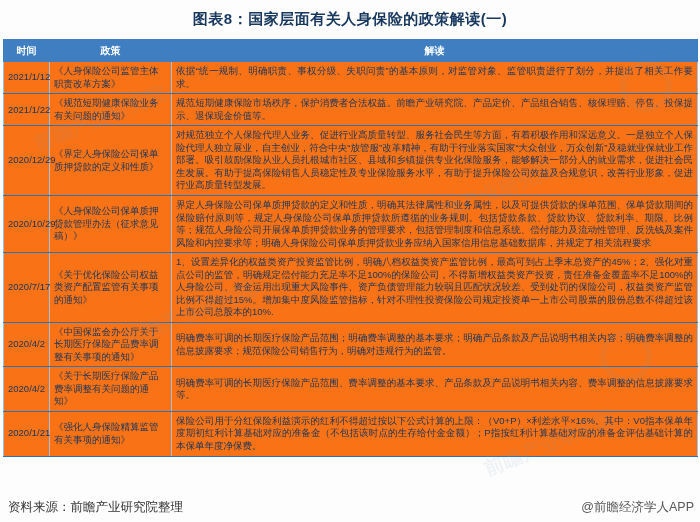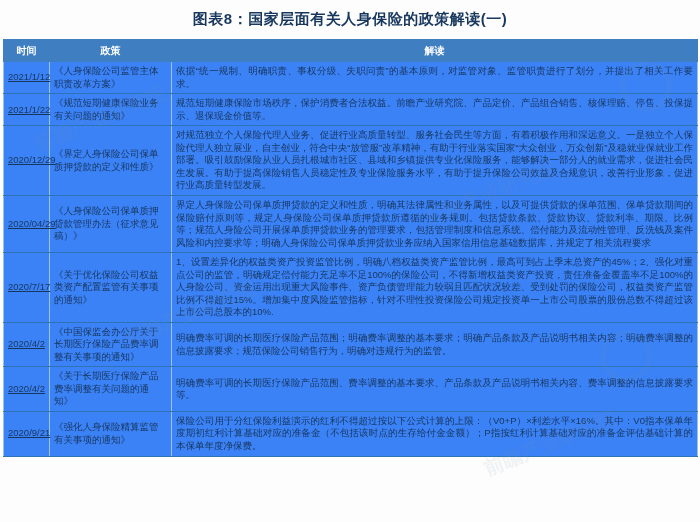--- a/index.html
+++ b/index.html
@@ -27,21 +27,21 @@
     color:var(--title-color);
     letter-spacing:.5px;
     margin-bottom:10px;
   }
   table.policy-table{
     width:694px;
     border-collapse:collapse;
     table-layout:fixed;
     font-size:9.5px;
     line-height:1.32;
-    background:#3b82f6;
+    background:#f97316;
   }
   .policy-table col.c-time{width:46px;}
   .policy-table col.c-policy{width:122px;}
   .policy-table col.c-interp{width:526px;}
   .policy-table thead th{
     background:var(--header-bg);
     color:#ffffff;
     font-weight:bold;
     font-size:10px;
     text-align:center;
@@ -51,21 +51,21 @@
   .policy-table tbody td{
     border-top:1.5px solid var(--border-dark);
     border-bottom:1.5px solid var(--border-dark);
     border-left:1px solid var(--border-light);
     border-right:1px solid var(--border-light);
     padding:3px 4px;
     vertical-align:middle;
     background:transparent;
   }
   .policy-table tbody tr td:first-child{border-left:1px solid var(--border-light);}
-  .policy-table td.cell-date{text-align:center;white-space:nowrap;font-size:9.5px;text-decoration:underline;}
+  .policy-table td.cell-date{text-align:center;white-space:nowrap;font-size:9.5px;}
   .policy-table td.cell-policy{text-align:left;}
   .policy-table td.cell-interp{text-align:justify;}
   .footer{
     position:absolute;
     left:0;right:0;bottom:6px;
     display:flex;
     justify-content:space-between;
     align-items:center;
     padding:0 6px 0 8px;
   }
@@ -134,41 +134,45 @@
       <td class="cell-date">2021/1/22</td>
       <td class="cell-policy">《规范短期健康保险业务有关问题的通知》</td>
       <td class="cell-interp">规范短期健康保险市场秩序，保护消费者合法权益。前瞻产业研究院、产品定价、产品组合销售、核保理赔、停售、投保提示、退保现金价值等。</td>
     </tr>
         <tr>
       <td class="cell-date">2020/12/29</td>
       <td class="cell-policy">《界定人身保险公司保单质押贷款的定义和性质》</td>
       <td class="cell-interp">对规范独立个人保险代理人业务、促进行业高质量转型、服务社会民生等方面，有着积极作用和深远意义。一是独立个人保险代理人独立展业，自主创业，符合中央“放管服”改革精神，有助于行业落实国家“大众创业，万众创新”及稳就业保就业工作部署。吸引鼓励保险从业人员扎根城市社区、县域和乡镇提供专业化保险服务，能够解决一部分人的就业需求，促进社会民生发展。有助于提高保险销售人员稳定性及专业保险服务水平，有助于提升保险公司效益及合规意识，改善行业形象，促进行业高质量转型发展。</td>
     </tr>
         <tr>
-      <td class="cell-date">2020/04/29</td>
+      <td class="cell-date">2020/10/29</td>
       <td class="cell-policy">《人身保险公司保单质押贷款管理办法（征求意见稿）》</td>
       <td class="cell-interp">界定人身保险公司保单质押贷款的定义和性质，明确其法律属性和业务属性，以及可提供贷款的保单范围、保单贷款期间的保险赔付原则等，规定人身保险公司保单质押贷款所遵循的业务规则。包括贷款条款、贷款协议、贷款利率、期限、比例等；规范人身险公司开展保单质押贷款业务的管理要求，包括管理制度和信息系统、偿付能力及流动性管理、反洗钱及案件风险和内控要求等；明确人身保险公司保单质押贷款业务应纳入国家信用信息基础数据库，并规定了相关流程要求</td>
     </tr>
         <tr>
       <td class="cell-date">2020/7/17</td>
       <td class="cell-policy">《关于优化保险公司权益类资产配置监管有关事项的通知》</td>
       <td class="cell-interp">1、设置差异化的权益类资产投资监管比例，明确八档权益类资产监管比例，最高可到占上季末总资产的45%；2、强化对重点公司的监管，明确规定偿付能力充足率不足100%的保险公司，不得新增权益类资产投资，责任准备金覆盖率不足100%的人身险公司、资金运用出现重大风险事件、资产负债管理能力较弱且匹配状况较差、受到处罚的保险公司，权益类资产监管比例不得超过15%。增加集中度风险监管指标，针对不理性投资保险公司规定投资单一上市公司股票的股份总数不得超过该上市公司总股本的10%.</td>
     </tr>
         <tr>
       <td class="cell-date">2020/4/2</td>
       <td class="cell-policy">《中国保监会办公厅关于长期医疗保险产品费率调整有关事项的通知》</td>
       <td class="cell-interp">明确费率可调的长期医疗保险产品范围；明确费率调整的基本要求；明确产品条款及产品说明书相关内容；明确费率调整的信息披露要求；规范保险公司销售行为，明确对违规行为的监管。</td>
     </tr>
         <tr>
       <td class="cell-date">2020/4/2</td>
       <td class="cell-policy">《关于长期医疗保险产品费率调整有关问题的通知》</td>
       <td class="cell-interp">明确费率可调的长期医疗保险产品范围、费率调整的基本要求、产品条款及产品说明书相关内容、费率调整的信息披露要求等。</td>
     </tr>
         <tr>
-      <td class="cell-date">2020/9/21</td>
+      <td class="cell-date">2020/1/21</td>
       <td class="cell-policy">《强化人身保险精算监管有关事项的通知》</td>
       <td class="cell-interp">保险公司用于分红保险利益演示的红利不得超过按以下公式计算的上限：（V0+P）×利差水平×16%。其中：V0指本保单年度期初红利计算基础对应的准备金（不包括该时点的生存给付金金额）；P指按红利计算基础对应的准备金评估基础计算的本保单年度净保费。</td>
     </tr>
       </tbody>
   </table>
 
+  <div class="footer">
+    <span class="source-note">资料来源：前瞻产业研究院整理</span>
+    <span class="brand-badge">@前瞻经济学人APP</span>
+  </div>
 
 </div>
 
 </body></html>

